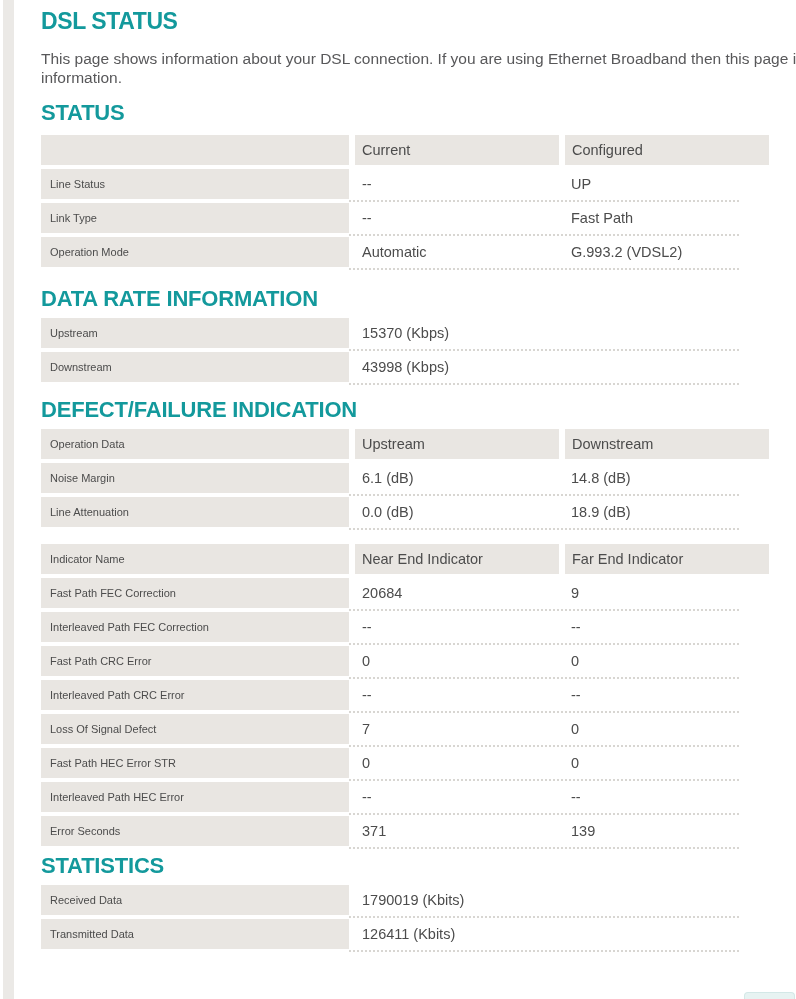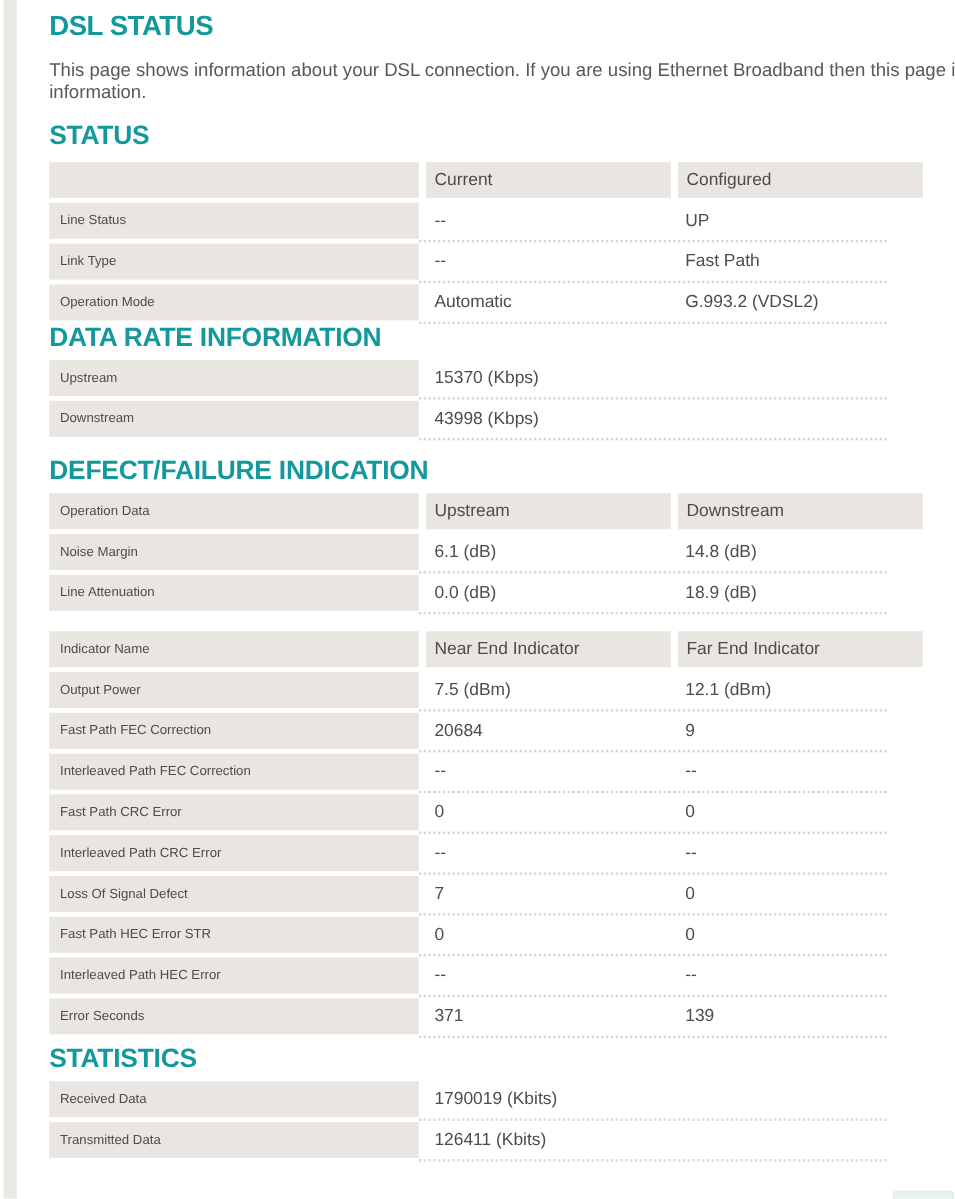--- a/index.html
+++ b/index.html
@@ -33,21 +33,21 @@
     margin: 15px 0 0 0; color: var(--text); font-size: 15.5px; line-height: 19px;
   }
   .desc .l1 { white-space: nowrap; display: inline-block; }
 
   h2.section-heading {
     margin: 0; color: var(--accent); font-size: 22px; line-height: 18px;
     font-weight: bold; letter-spacing: -0.2px;
   }
   #h-status   { margin-top: 17px; }
   #tbl-status { margin-top: 13px; }
-  #h-datarate   { margin-top: 2px; }
+  #h-datarate   { margin-top: 20px; }
   #tbl-datarate { margin-top: 10px; }
   #h-defect     { margin-top: 16px; }
   #tbl-defect-a { margin-top: 10px; }
   #tbl-defect-b { margin-top: 14px; }
   #h-stats      { margin-top: 8px; }
   #tbl-stats    { margin-top: 10px; }
 
   .tbl { width: 698px; }
   .trow { display: flex; height: 33px; margin-bottom: 1px; }
   .trow.header { height: 30px; margin-bottom: 4px; }
@@ -162,27 +162,20 @@
 
   <div class="tbl" id="tbl-defect-b">
     <div class="trow header">
       <div class="lbl">Indicator Name</div>
       <div class="va">
         <div class="hc hc2">Near End Indicator</div>
         <div class="hc hc3">Far End Indicator</div>
       </div>
     </div>
     <div class="trow">
-      <div class="lbl">Output Power</div>
-      <div class="va dotted">
-        <div class="v v2">7.5 (dBm)</div>
-        <div class="v v3">12.1 (dBm)</div>
-      </div>
-    </div>
-    <div class="trow">
       <div class="lbl">Fast Path FEC Correction</div>
       <div class="va dotted">
         <div class="v v2">20684</div>
         <div class="v v3">9</div>
       </div>
     </div>
     <div class="trow">
       <div class="lbl">Interleaved Path FEC Correction</div>
       <div class="va dotted">
         <div class="v v2">--</div>

